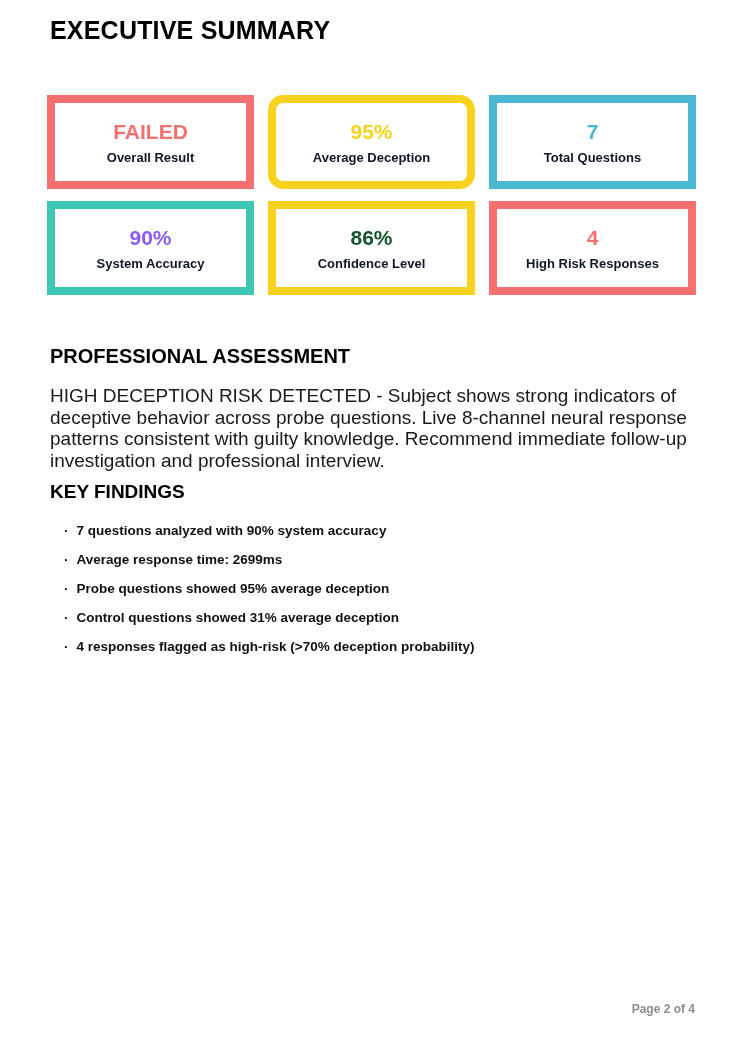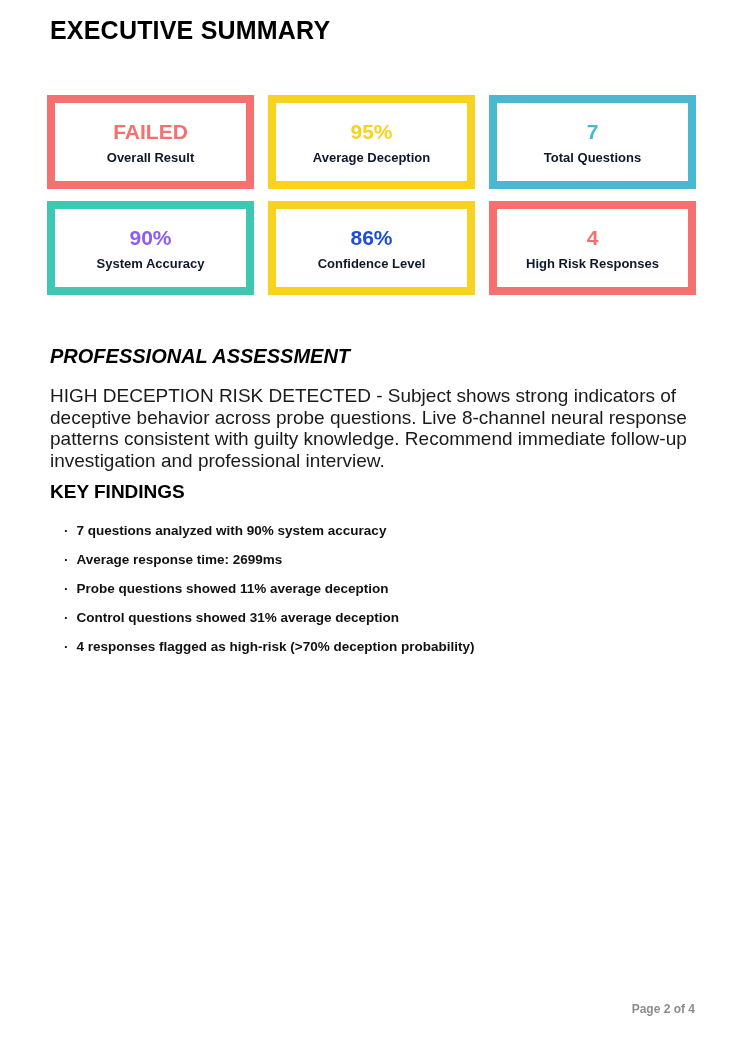--- a/index.html
+++ b/index.html
@@ -60,21 +60,21 @@
     text-align: center;
   }
   .section-heading {
     position: absolute;
     left: 50px;
     margin: 0;
     font-size: 20px;
     font-weight: 700;
     color: #000000;
   }
-  .pa-heading { top: 345px; font-style: italic; }
+  .pa-heading { top: 345px; }
   .pa-body {
     position: absolute;
     left: 50px;
     top: 385px;
     width: 646px;
     margin: 0;
     font-size: 19px;
     font-weight: 400;
     line-height: 21.5px;
     color: #1a1a1a;
@@ -117,37 +117,37 @@
 
   <h1 class="page-title">EXECUTIVE SUMMARY</h1>
 
   <div class="cards-grid">
 
     <div class="stat-card" style="border-color: rgb(245, 112, 110);">
       <div class="stat-value" style="color: rgb(245, 112, 110);">FAILED</div>
       <div class="stat-label">Overall Result</div>
     </div>
 
-    <div class="stat-card" style="border-color: rgb(247, 210, 30);">
+    <div class="stat-card" style="border-color: rgb(247, 210, 30); border-radius: 15px;">
       <div class="stat-value" style="color: rgb(247, 210, 30);">95%</div>
       <div class="stat-label">Average Deception</div>
     </div>
 
     <div class="stat-card" style="border-color: rgb(75, 184, 210);">
       <div class="stat-value" style="color: rgb(75, 184, 210);">7</div>
       <div class="stat-label">Total Questions</div>
     </div>
 
     <div class="stat-card" style="border-color: rgb(62, 200, 179);">
       <div class="stat-value" style="color: #8b5cf6;">90%</div>
       <div class="stat-label">System Accuracy</div>
     </div>
 
     <div class="stat-card" style="border-color: rgb(247, 210, 30);">
-      <div class="stat-value" style="color: #1d4ed8; text-align: right;">86%</div>
+      <div class="stat-value" style="color: #14532d; text-align: right;">86%</div>
       <div class="stat-label">Confidence Level</div>
     </div>
 
     <div class="stat-card" style="border-color: rgb(245, 112, 110);">
       <div class="stat-value" style="color: rgb(245, 112, 110);">4</div>
       <div class="stat-label">High Risk Responses</div>
     </div>
 
   </div>
 
@@ -161,21 +161,21 @@
     <li class="kf-item">
       <span class="bullet-dot">·</span>
       <span>7 questions analyzed with 90% system accuracy</span>
     </li>
     <li class="kf-item">
       <span class="bullet-dot">·</span>
       <span>Average response time: 2699ms</span>
     </li>
     <li class="kf-item">
       <span class="bullet-dot">·</span>
-      <span>Probe questions showed 11% average deception</span>
+      <span>Probe questions showed 95% average deception</span>
     </li>
     <li class="kf-item">
       <span class="bullet-dot">·</span>
       <span>Control questions showed 31% average deception</span>
     </li>
     <li class="kf-item">
       <span class="bullet-dot">·</span>
       <span>4 responses flagged as high-risk (&gt;70% deception probability)</span>
     </li>
   </ul>

